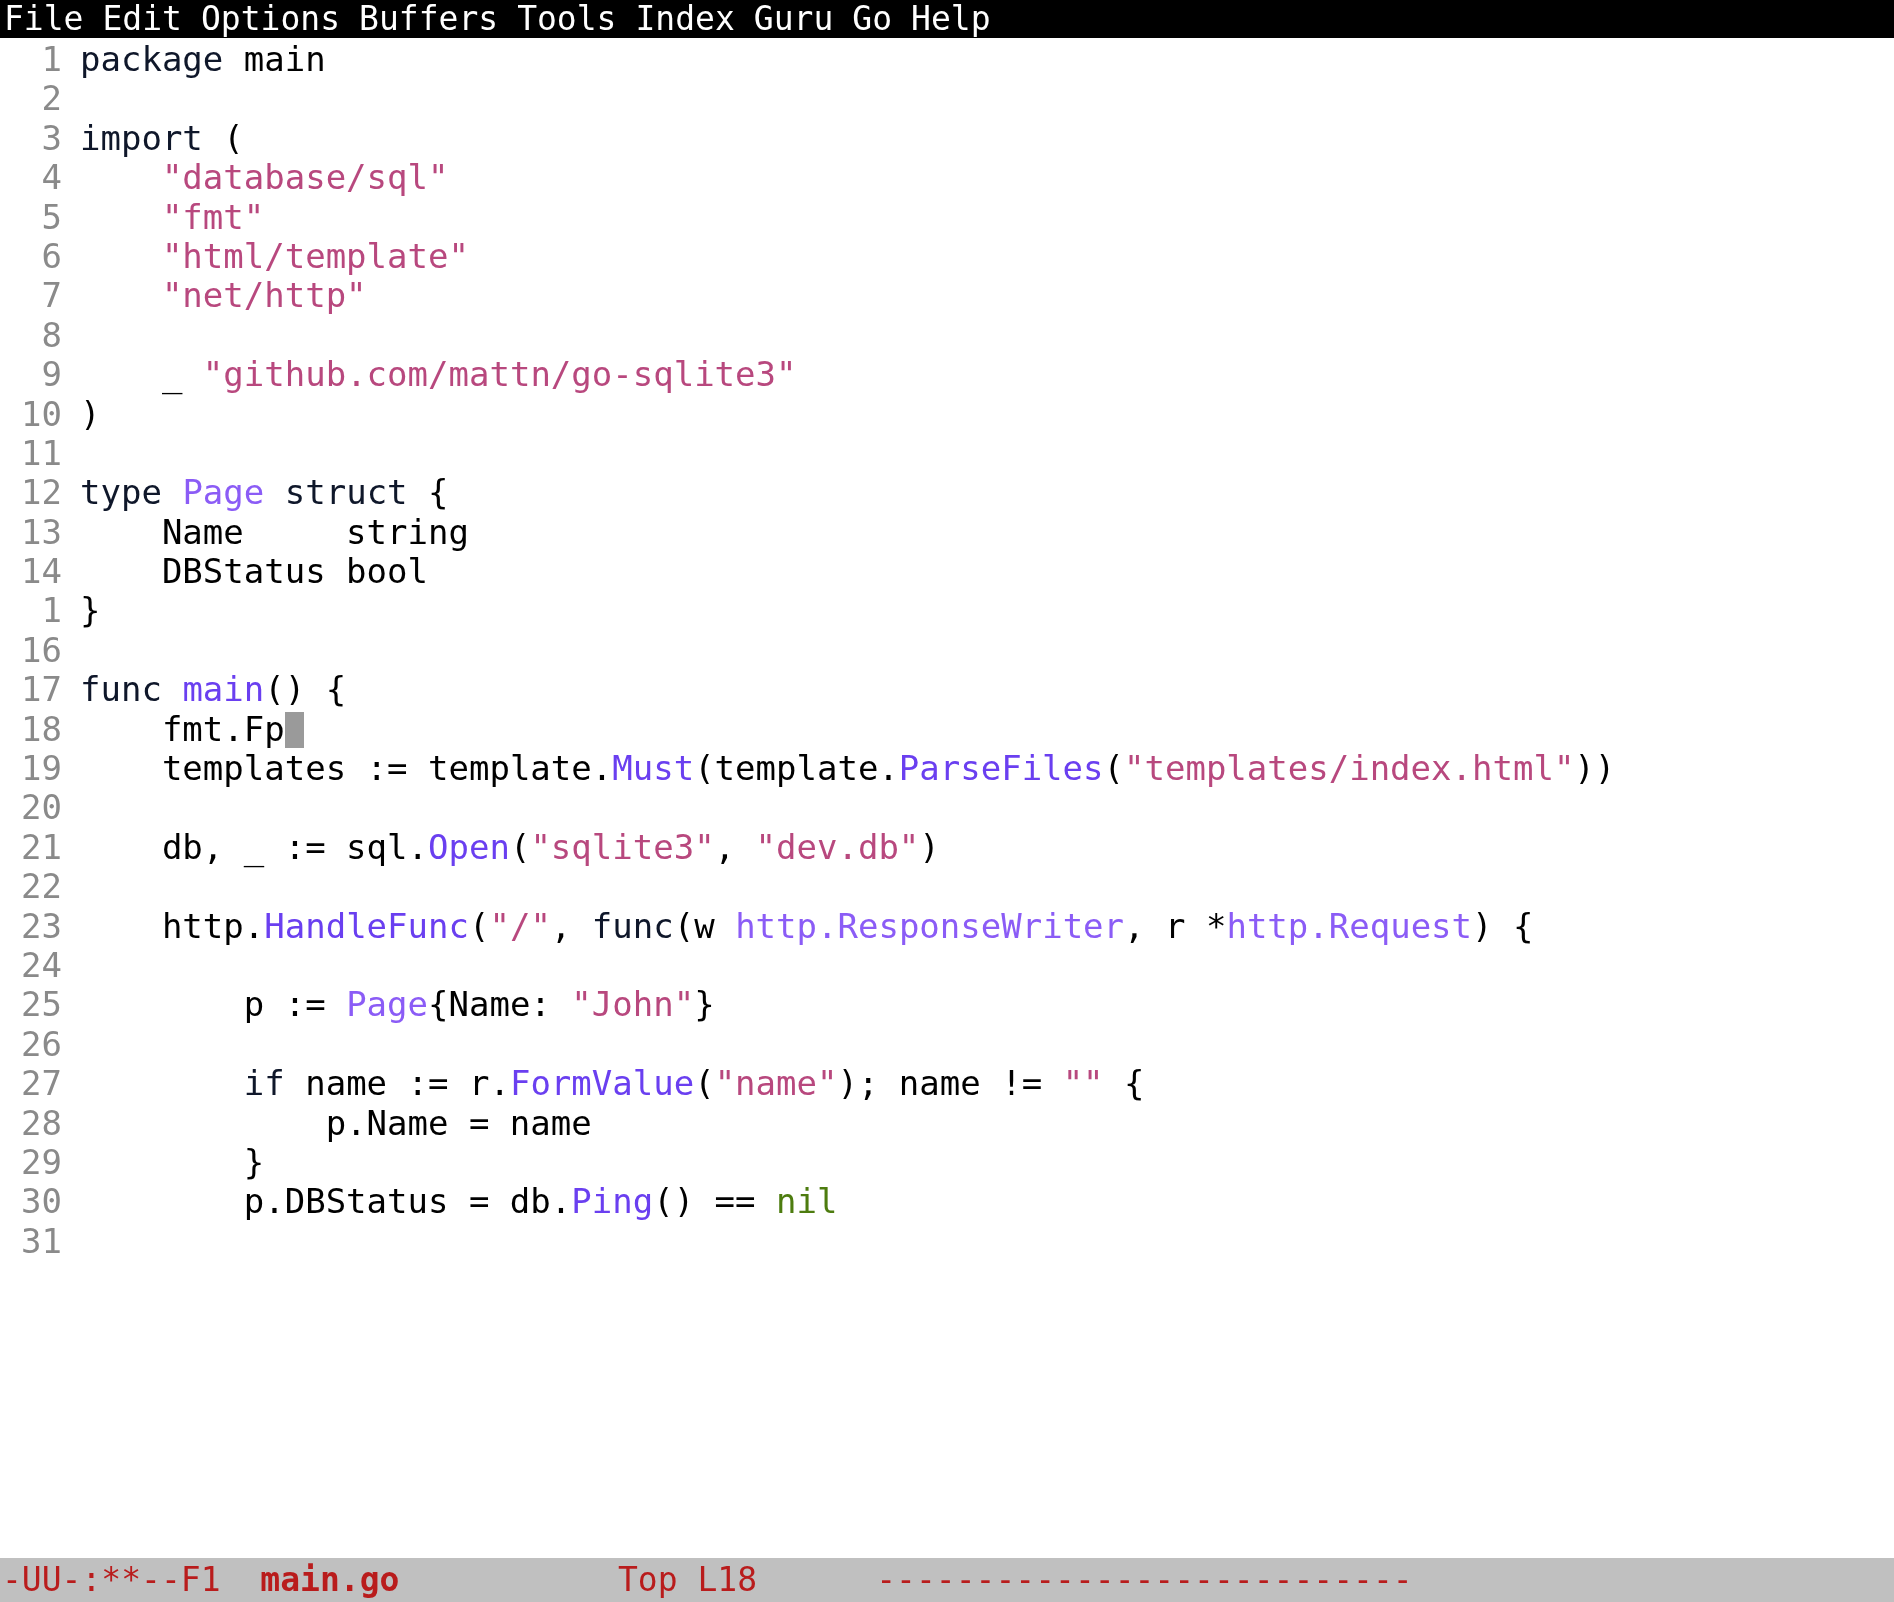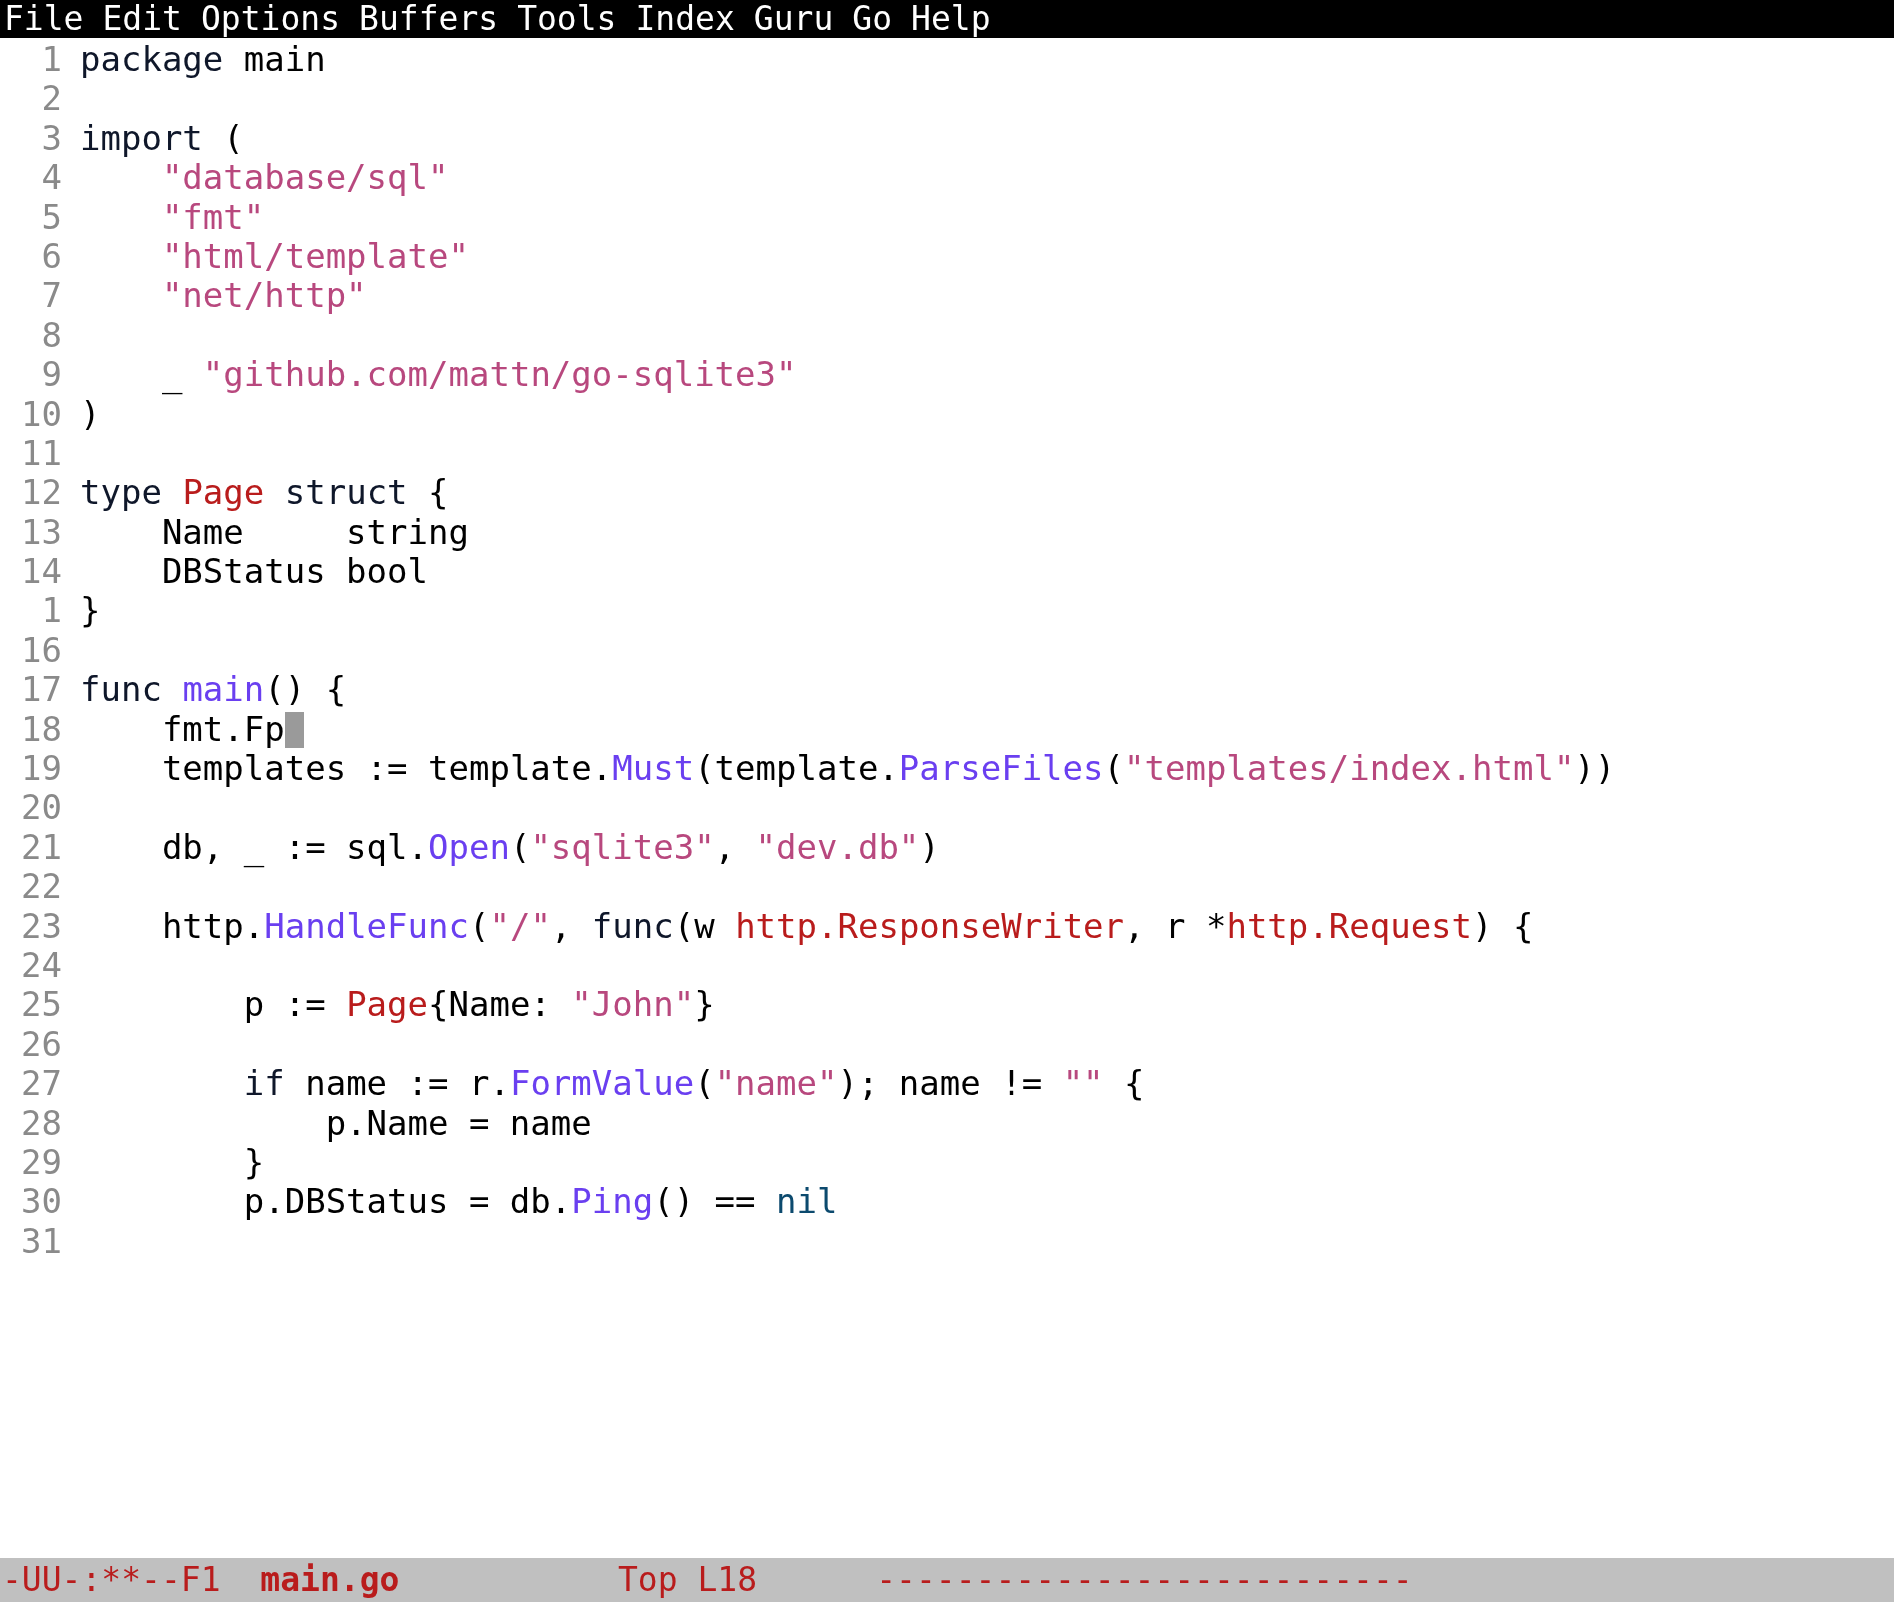--- a/index.html
+++ b/index.html
@@ -72,23 +72,23 @@
   .ltext {
     padding-left: 18px;
     white-space: pre;
     color: #000000;
     font-size: 34px;
   }
 
   
   .kw   { color: #0f172a; }   
   .str  { color: #b8487e; }   
-  .typ  { color: #b91c1c; text-align: right; }   
+  .typ  { color: #8b5cf6; text-align: right; }   
   .fn   { color: #6a3ff0; }   
-  .cst  { color: #0c4a6e; }   
+  .cst  { color: #4d7c0f; }   
   .pl   { color: #000000; }   
 
   
   .cursor {
     display: inline-block;
     width: 19px;
     height: 36px;
     background: #9a9a9a;
     vertical-align: -7px;
   }

